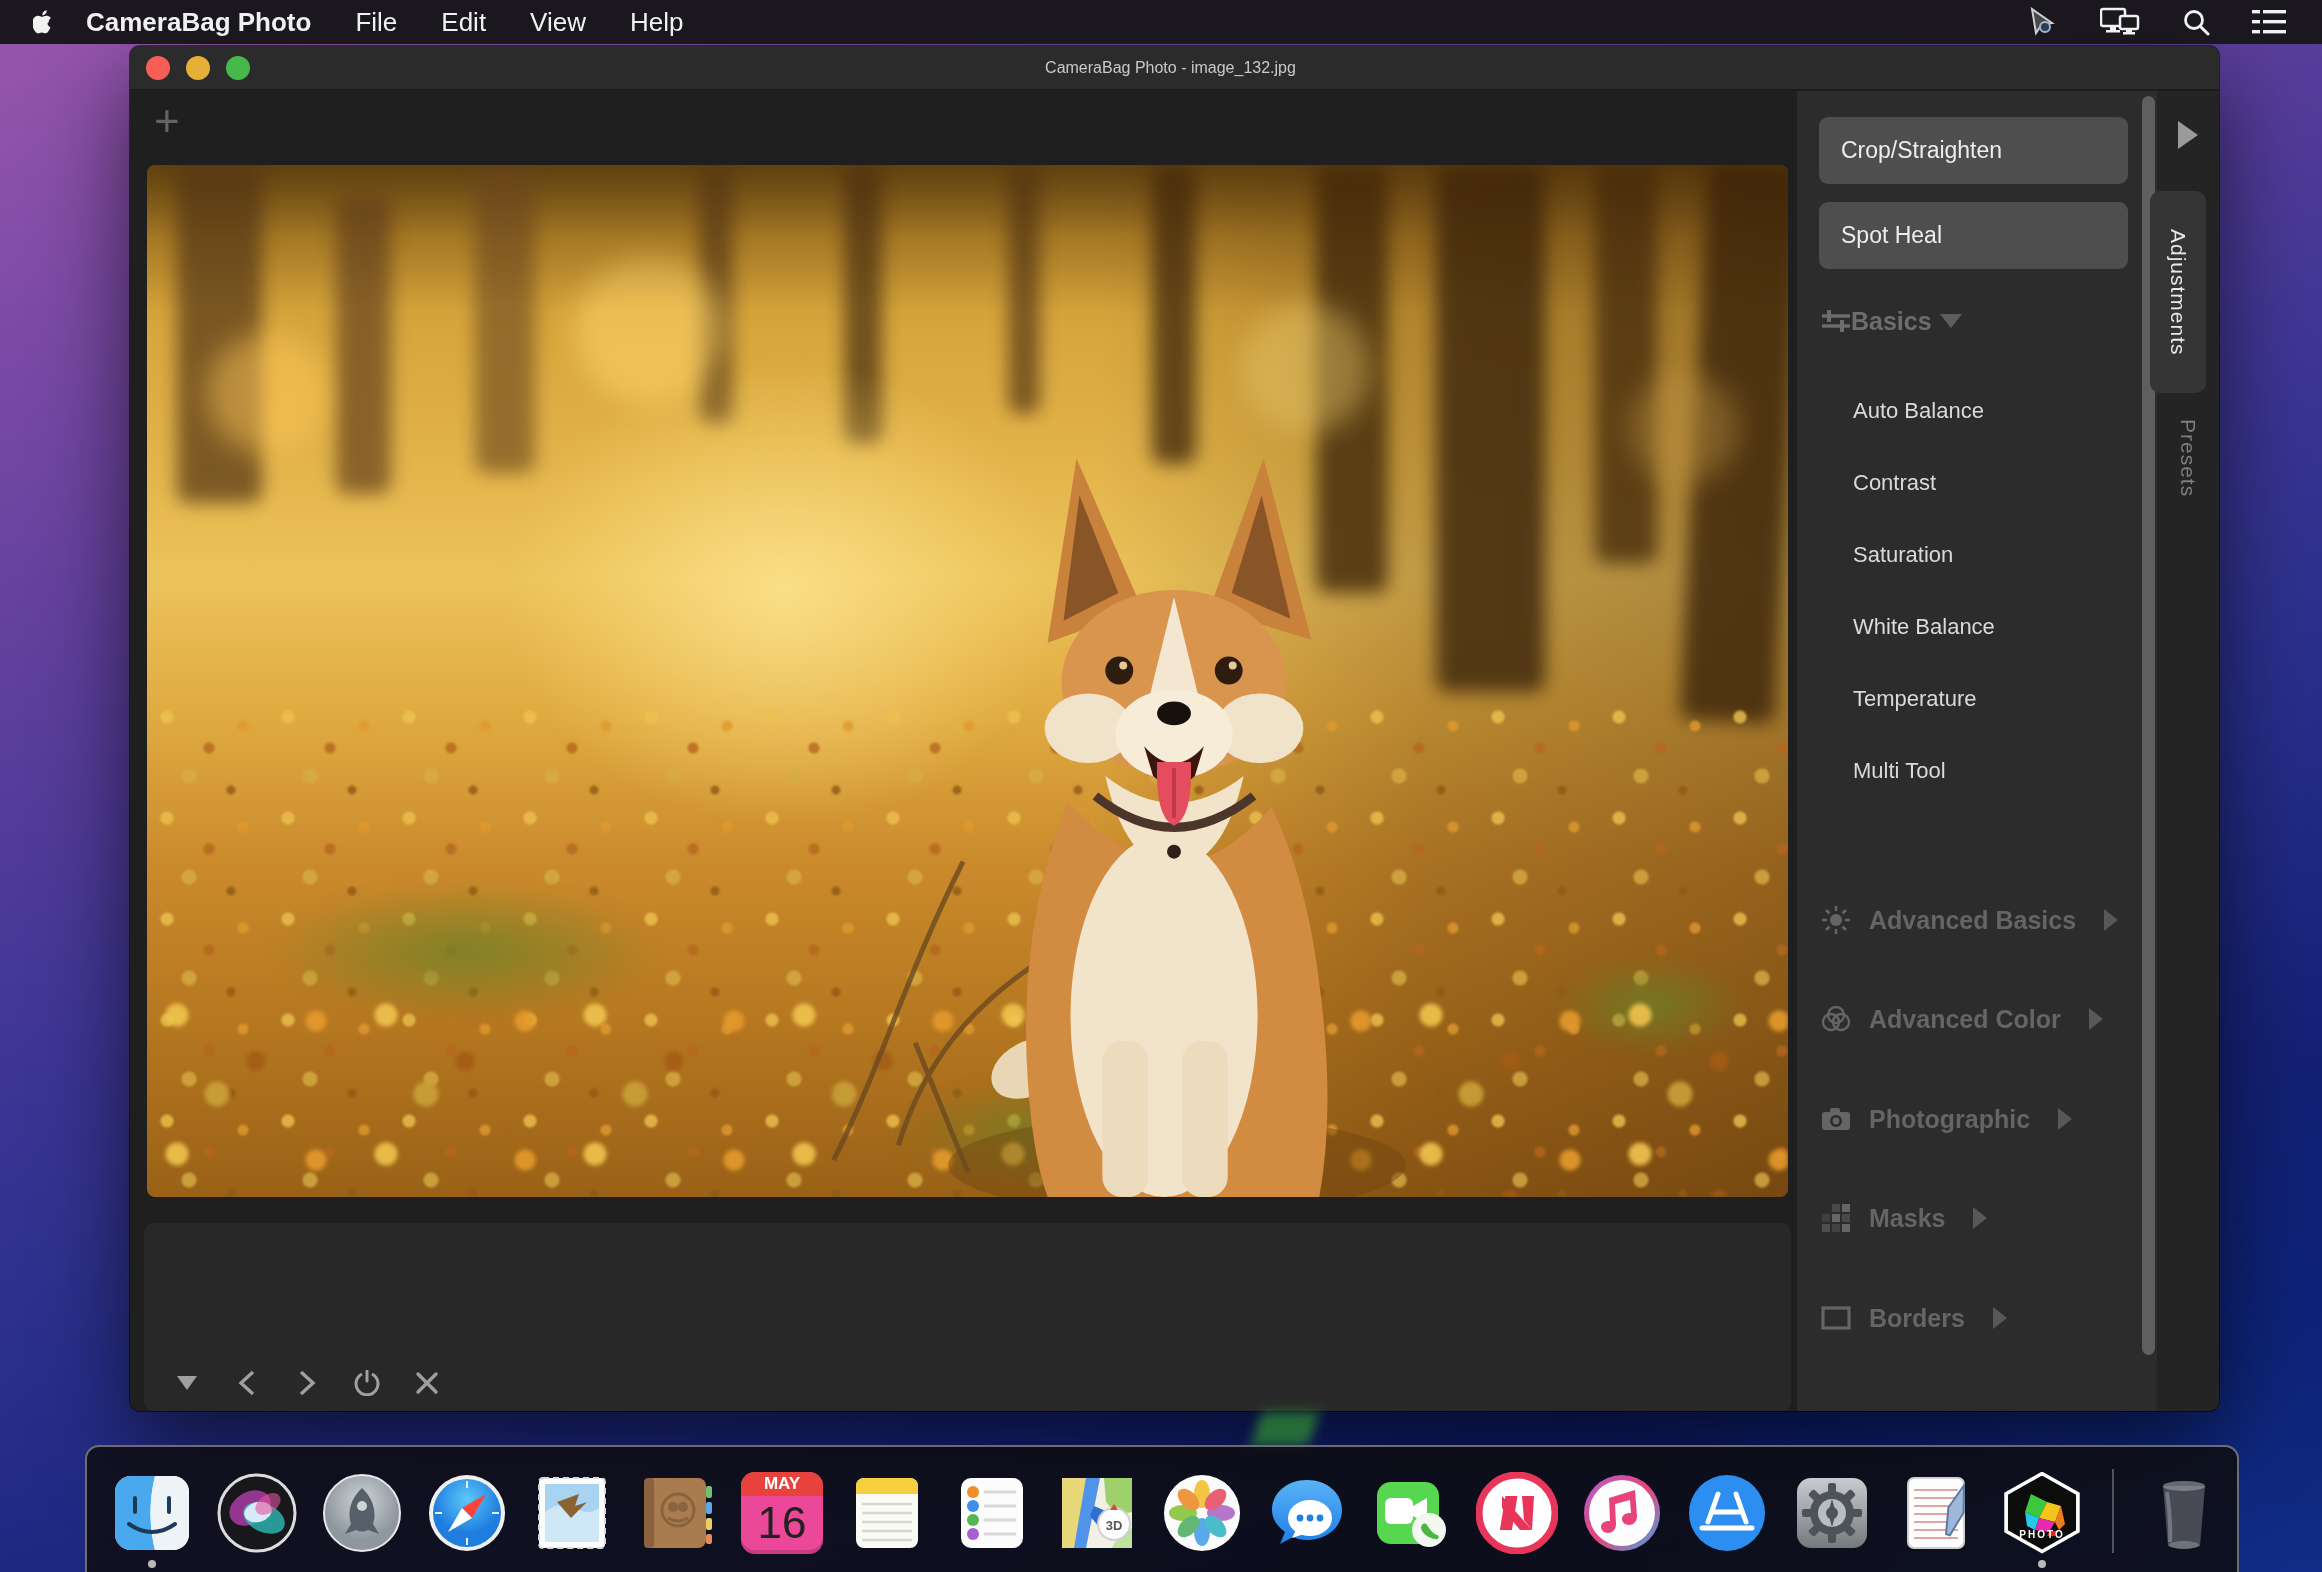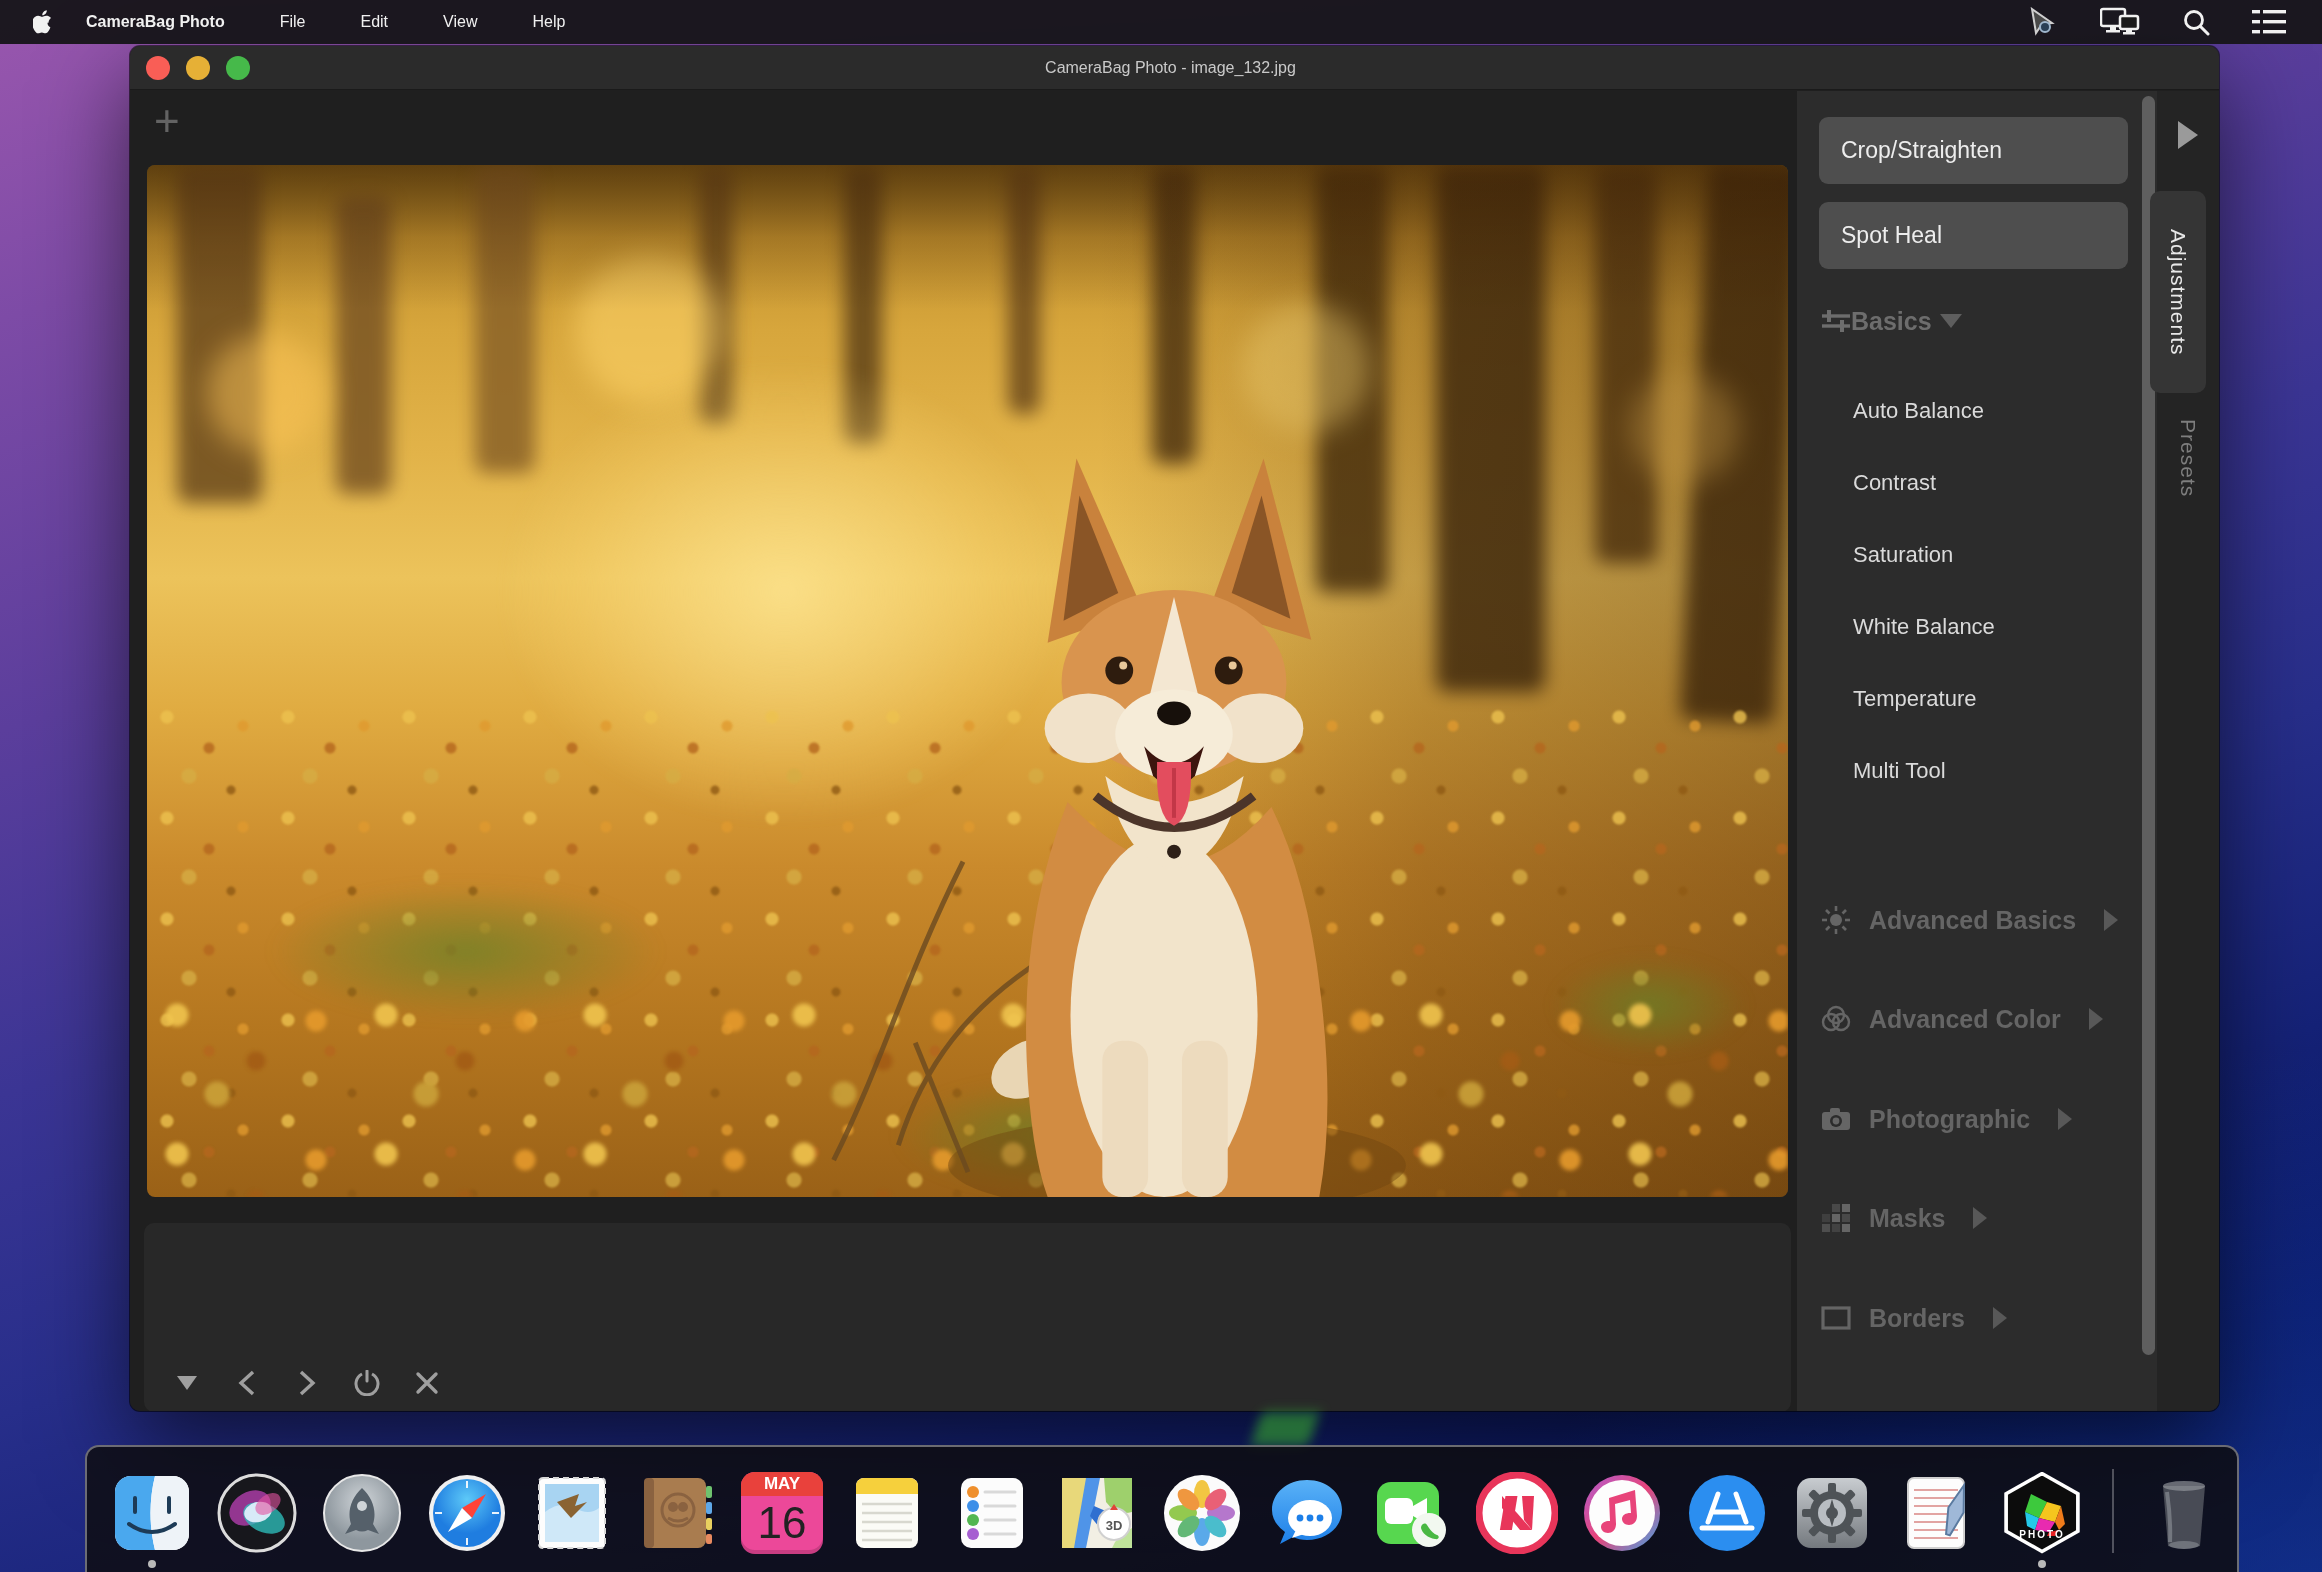--- a/index.html
+++ b/index.html
@@ -8,24 +8,24 @@
     font-family:"Liberation Sans", sans-serif;
     position:relative;
     background:
       radial-gradient(1294px 896px at 100% 102%, rgba(25,70,200,.55), transparent 62%),
       linear-gradient(163deg, #9a57ae 0%, #7d4ba6 14%, #5b3e9c 32%, #3b3594 48%, #272e8a 62%, #152277 76%, #0a175e 88%, #071140 100%);
   }
 
   
   .menubar { position:absolute; left:0; top:0; width:2322px; height:44px;
     background:rgba(24,22,27,.97); display:flex; align-items:center;
-    color:#f1f1f1; font-size:16px; z-index:50; }
+    color:#f1f1f1; font-size:26px; z-index:50; }
   .menubar .apple { margin-left:24px; width:40px; display:flex; justify-content:center; }
   .menubar .appname { font-weight:bold; margin-left:22px; }
-  .menubar .mitem { margin-left:55px; }
+  .menubar .mitem { margin-left:44px; }
   .menubar .spacer { flex:1; }
   .statusicons { display:flex; align-items:center; gap:42px; margin-right:36px; }
   .statusicons svg { display:block; }
 
   
   .window { position:absolute; left:130px; top:46px; width:2089px; height:1365px;
     background:#1f1f1f; border-radius:10px; overflow:hidden;
     box-shadow:0 34px 90px rgba(0,0,0,.6), 0 0 0 1px rgba(0,0,0,.55); }
   .titlebar { position:absolute; left:0; top:0; right:0; height:44px; background:#2b2b2b;
     border-bottom:1px solid #1a1a1a; }

